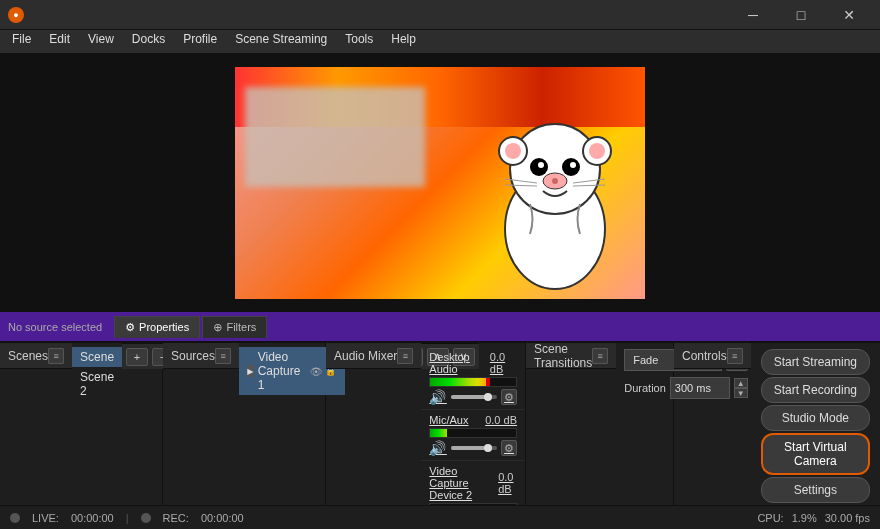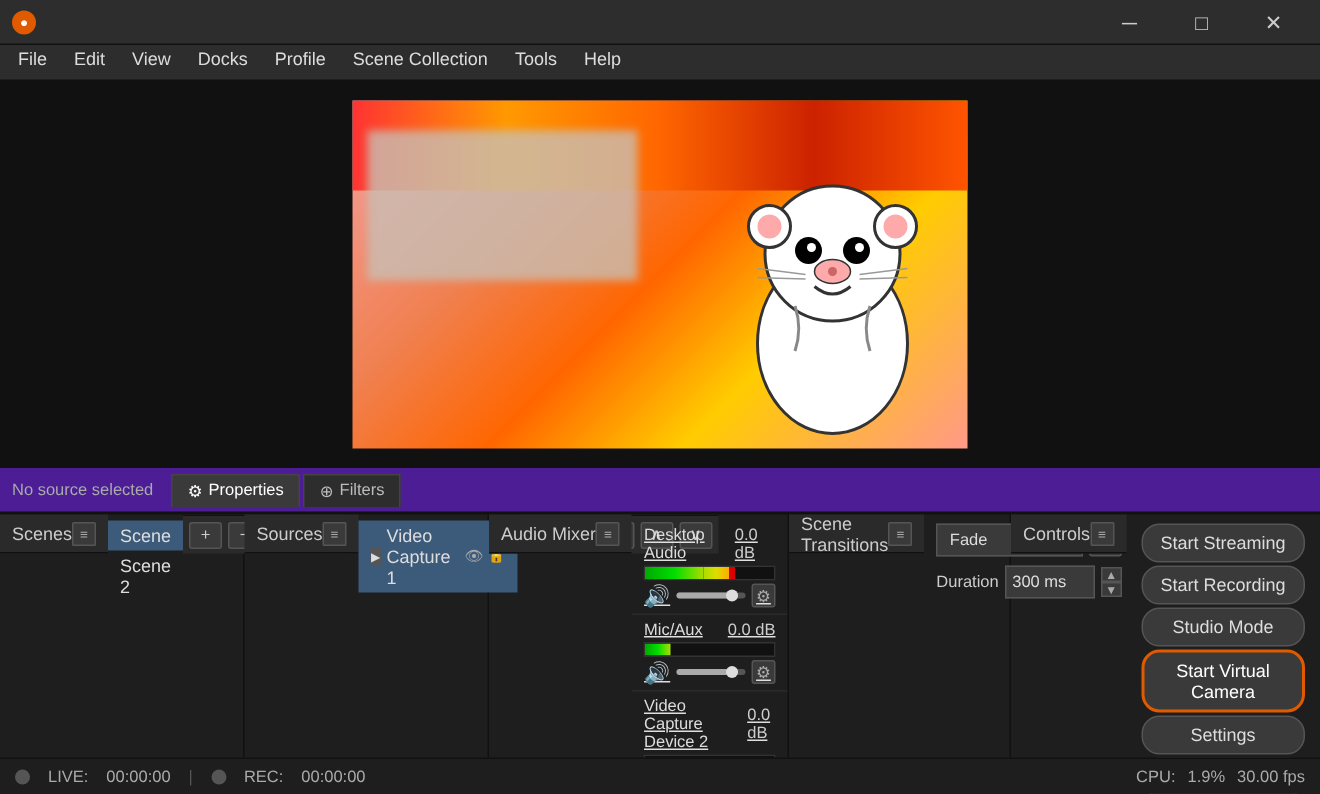--- a/index.html
+++ b/index.html
@@ -476,21 +476,21 @@
     <button class="tb-btn close">✕</button>
   </div>
 </div>
 
 <div id="menu-bar">
   <span class="menu-item">File</span>
   <span class="menu-item">Edit</span>
   <span class="menu-item">View</span>
   <span class="menu-item">Docks</span>
   <span class="menu-item">Profile</span>
-  <span class="menu-item">Scene Collection</span>
+  <span class="menu-item">Scene Streaming</span>
   <span class="menu-item">Tools</span>
   <span class="menu-item">Help</span>
 </div>
 
 <div id="preview-area">
   <div id="preview-canvas">
 
     <div class="preview-colorful-top"></div>
 
     <div class="preview-blur-overlay" style="background: rgba(200,190,180,0.8); width:180px; height:100px; top:20px; left:10px; filter:blur(3px);"></div>

